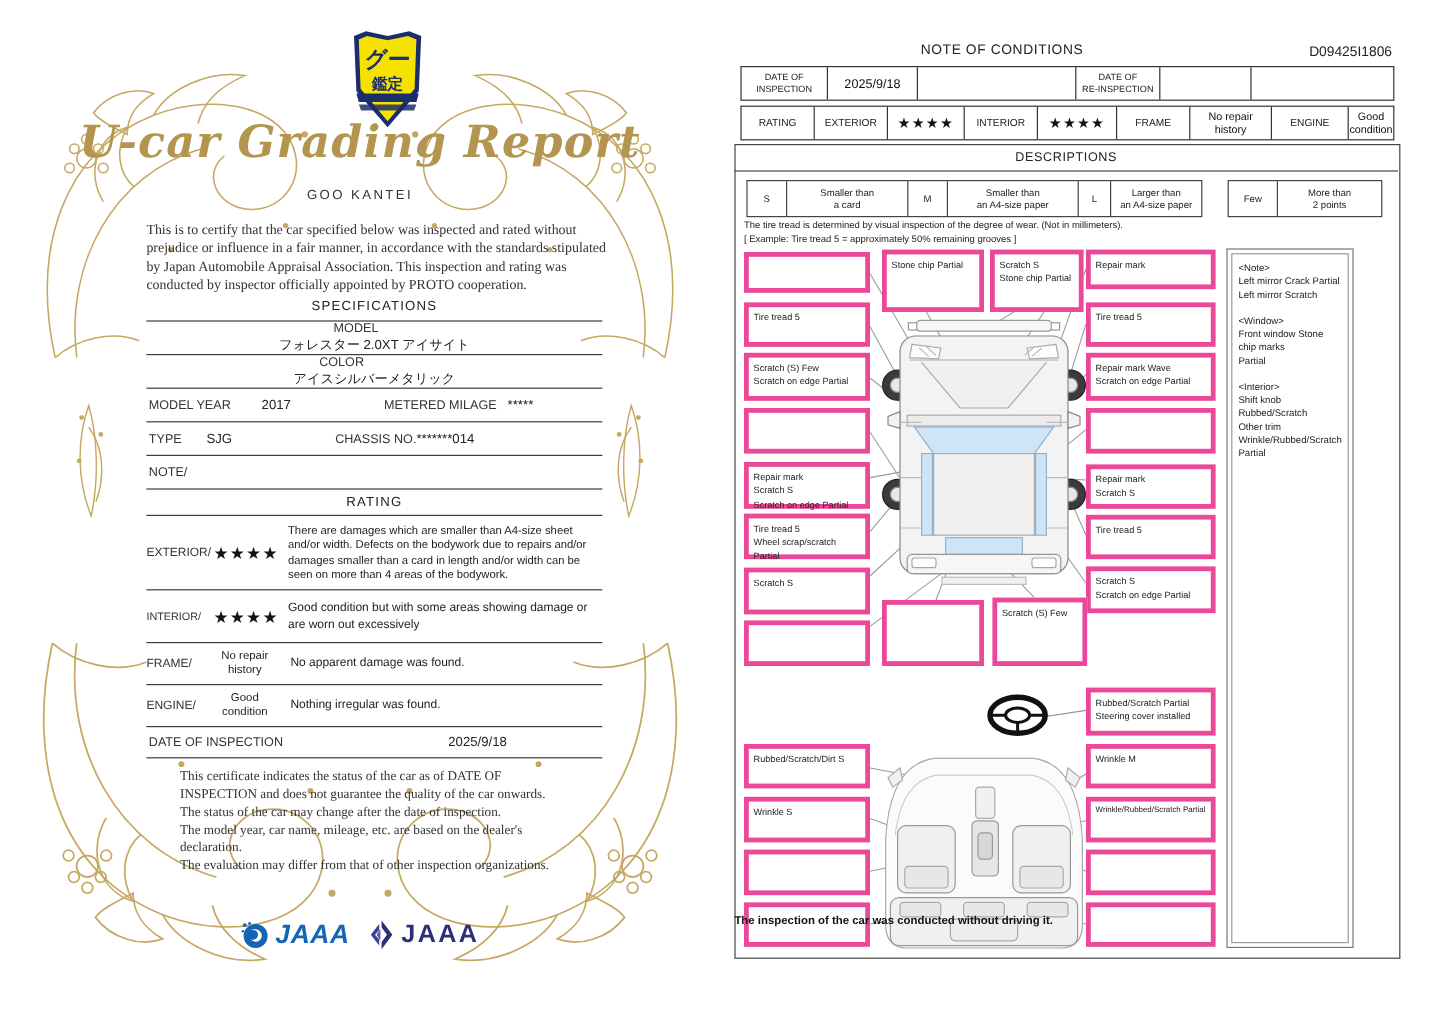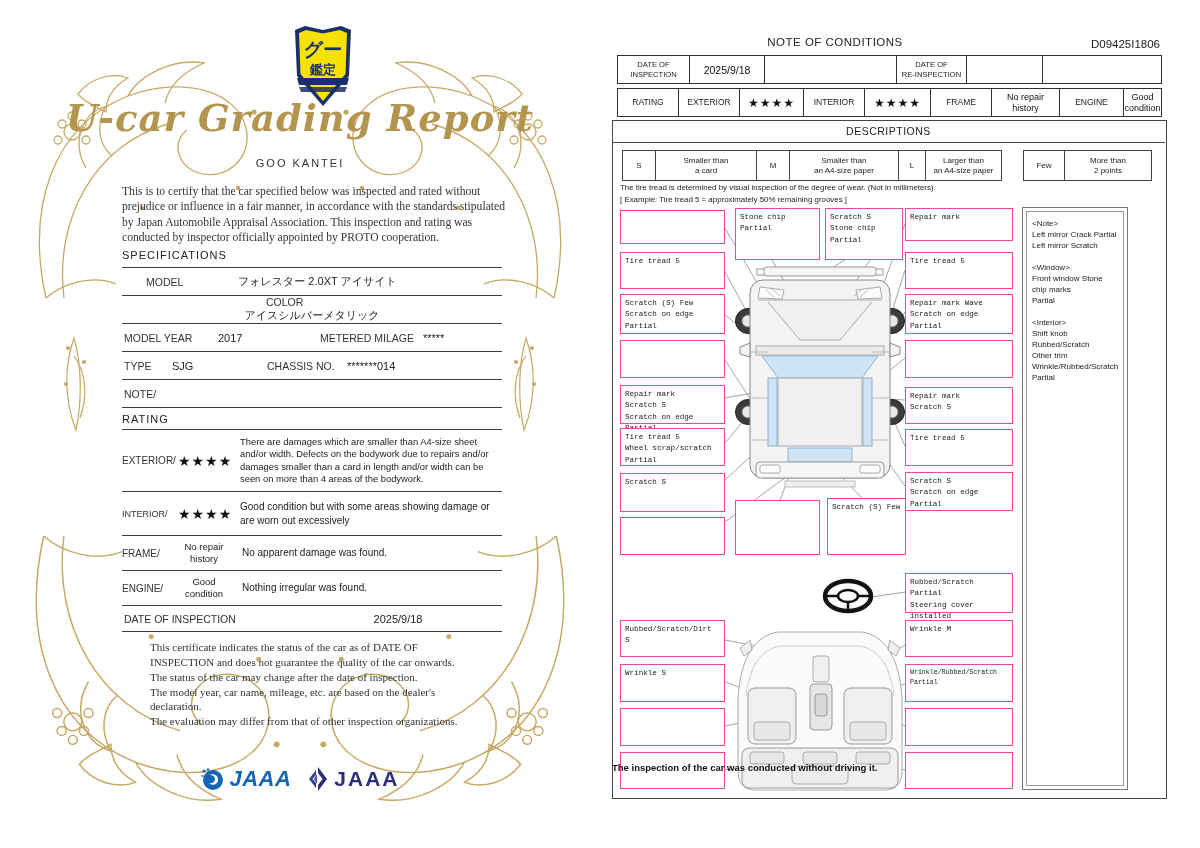--- a/index.html
+++ b/index.html
@@ -8,21 +8,21 @@
   .abs{position:absolute;}
   
   .page-left{position:absolute;left:0;top:0;width:600px;height:848px;}
   .report-title{left:0;top:96px;width:600px;text-align:center;
     font-family:"DejaVu Serif",serif;font-style:italic;font-weight:bold;
     font-size:37px;color:#b3954f;letter-spacing:1px;}
   .goo-kantei{left:0;top:157px;width:600px;text-align:center;font-size:11px;
     letter-spacing:2px;color:#333;}
   .intro{left:122px;top:184px;width:386px;font-family:"Liberation Serif",serif;
     font-size:11.6px;line-height:1.33;color:#333;white-space:pre-line;}
-  .sec-head{width:380px;left:122px;font-size:11px;letter-spacing:1px;color:#222;}
+  .sec-head{width:380px;left:122px;text-align:center;font-size:11px;letter-spacing:1px;color:#222;}
   .ltable{left:122px;width:380px;}
   .lrow{position:relative;border-top:1.5px solid #3c3c3c;display:flex;align-items:center;}
   .lrow:last-child{border-bottom:1.5px solid #3c3c3c;}
   .lbl{font-size:10.5px;color:#333;}
   .lval{font-size:11px;color:#222;}
   .stars{font-size:14px;color:#111;letter-spacing:1px;}
   .rtext{font-size:9.4px;line-height:1.32;color:#222;}
   .twoline{white-space:pre-line;text-align:center;font-size:9.5px;line-height:1.25;}
   .disclaimer{left:150px;top:640px;width:356px;font-family:"Liberation Serif",serif;
     font-size:11px;line-height:1.35;color:#333;white-space:pre-line;}
@@ -43,22 +43,22 @@
   .cell-stars{font-size:12px;letter-spacing:1px;color:#111;}
   .cell-val2{font-size:9px;line-height:1.2;white-space:pre-line;color:#111;}
   .desc-box{left:12px;top:120px;width:553px;height:677px;border:1.5px solid #444;}
   .desc-head{left:12px;top:120px;width:553px;height:22px;border-bottom:1.2px solid #444;
     display:flex;align-items:center;justify-content:center;font-size:10.5px;letter-spacing:.5px;}
   .legend{border:1.2px solid #444;}
   .lgc{border-right:1.2px solid #444;display:flex;align-items:center;justify-content:center;
        text-align:center;font-size:8px;line-height:1.25;white-space:pre-line;}
   .lgc:last-child{border-right:none;}
   .tire-note{font-size:7.9px;color:#222;line-height:1.5;white-space:pre-line;}
-  .lbox{position:absolute;border:1px solid #ec4899;background:#fff;font-size:7.6px;
-    line-height:1.5;padding:3px 4px;white-space:pre-line;color:#222;box-sizing:border-box;font-family:Liberation Mono, monospace;}
+  .lbox{position:absolute;border:4px solid #ec4899;background:#fff;font-size:7.6px;
+    line-height:1.5;padding:3px 4px;white-space:pre-line;color:#222;box-sizing:border-box;}
   .lbox.tiny{font-size:6.6px;}
   .notes-panel{left:422px;top:207px;width:106px;height:583px;border:1.5px solid #777;
     background:#fff;box-sizing:border-box;padding:3px;}
   .notes-inner{width:100%;height:100%;border:1px solid #999;box-sizing:border-box;
     padding:6px 5px;font-size:8px;line-height:1.38;white-space:pre-line;color:#222;}
   .footer-note{left:12px;top:762px;font-size:9.5px;color:#111;font-weight:bold;}
   svg{display:block;}
 </style>
 </head>
 <body>
@@ -114,38 +114,38 @@
     <div class="abs report-title">U-car Grading Report</div>
     <div class="abs goo-kantei">GOO KANTEI</div>
     <div class="abs intro">This is to certify that the car specified below was inspected and rated without
 prejudice or influence in a fair manner, in accordance with the standards stipulated
 by Japan Automobile Appraisal Association. This inspection and rating was
 conducted by inspector officially appointed by PROTO cooperation.</div>
 
     <div class="abs sec-head" style="top:249px;">SPECIFICATIONS</div>
 
     <div class="abs ltable" style="top:267px;">
-      <div class="lrow" style="height:27px;">
+      <div class="lrow" style="height:27px;flex-direction:column;">
         <div class="lbl" style="width:92px;padding-left:24px;">MODEL</div>
         <div class="lval">フォレスター 2.0XT アイサイト</div>
       </div>
       <div class="lrow" style="height:27px;flex-direction:column;">
         <div class="lbl" style="width:94px;padding-left:2px;">COLOR</div>
         <div class="lval">アイスシルバーメタリック</div>
       </div>
       <div class="lrow" style="height:27px;">
         <div class="lbl" style="width:94px;padding-left:2px;">MODEL YEAR</div>
         <div class="lval" style="width:102px;">2017</div>
         <div class="lbl" style="width:103px;">METERED MILAGE</div>
         <div class="lval">*****</div>
       </div>
       <div class="lrow" style="height:27px;">
         <div class="lbl" style="width:48px;padding-left:2px;">TYPE</div>
         <div class="lval" style="width:95px;">SJG</div>
-        <div class="lbl" style="width:80px;">CHASSIS NO.</div>
+        <div class="lbl" style="width:80px;text-align:right;">CHASSIS NO.</div>
         <div class="lval">*******014</div>
       </div>
       <div class="lrow" style="height:27px;">
         <div class="lbl" style="padding-left:2px;">NOTE/</div>
       </div>
     </div>
 
     <div class="abs sec-head" style="top:413px;">RATING</div>
 
     <div class="abs ltable" style="top:429px;">

